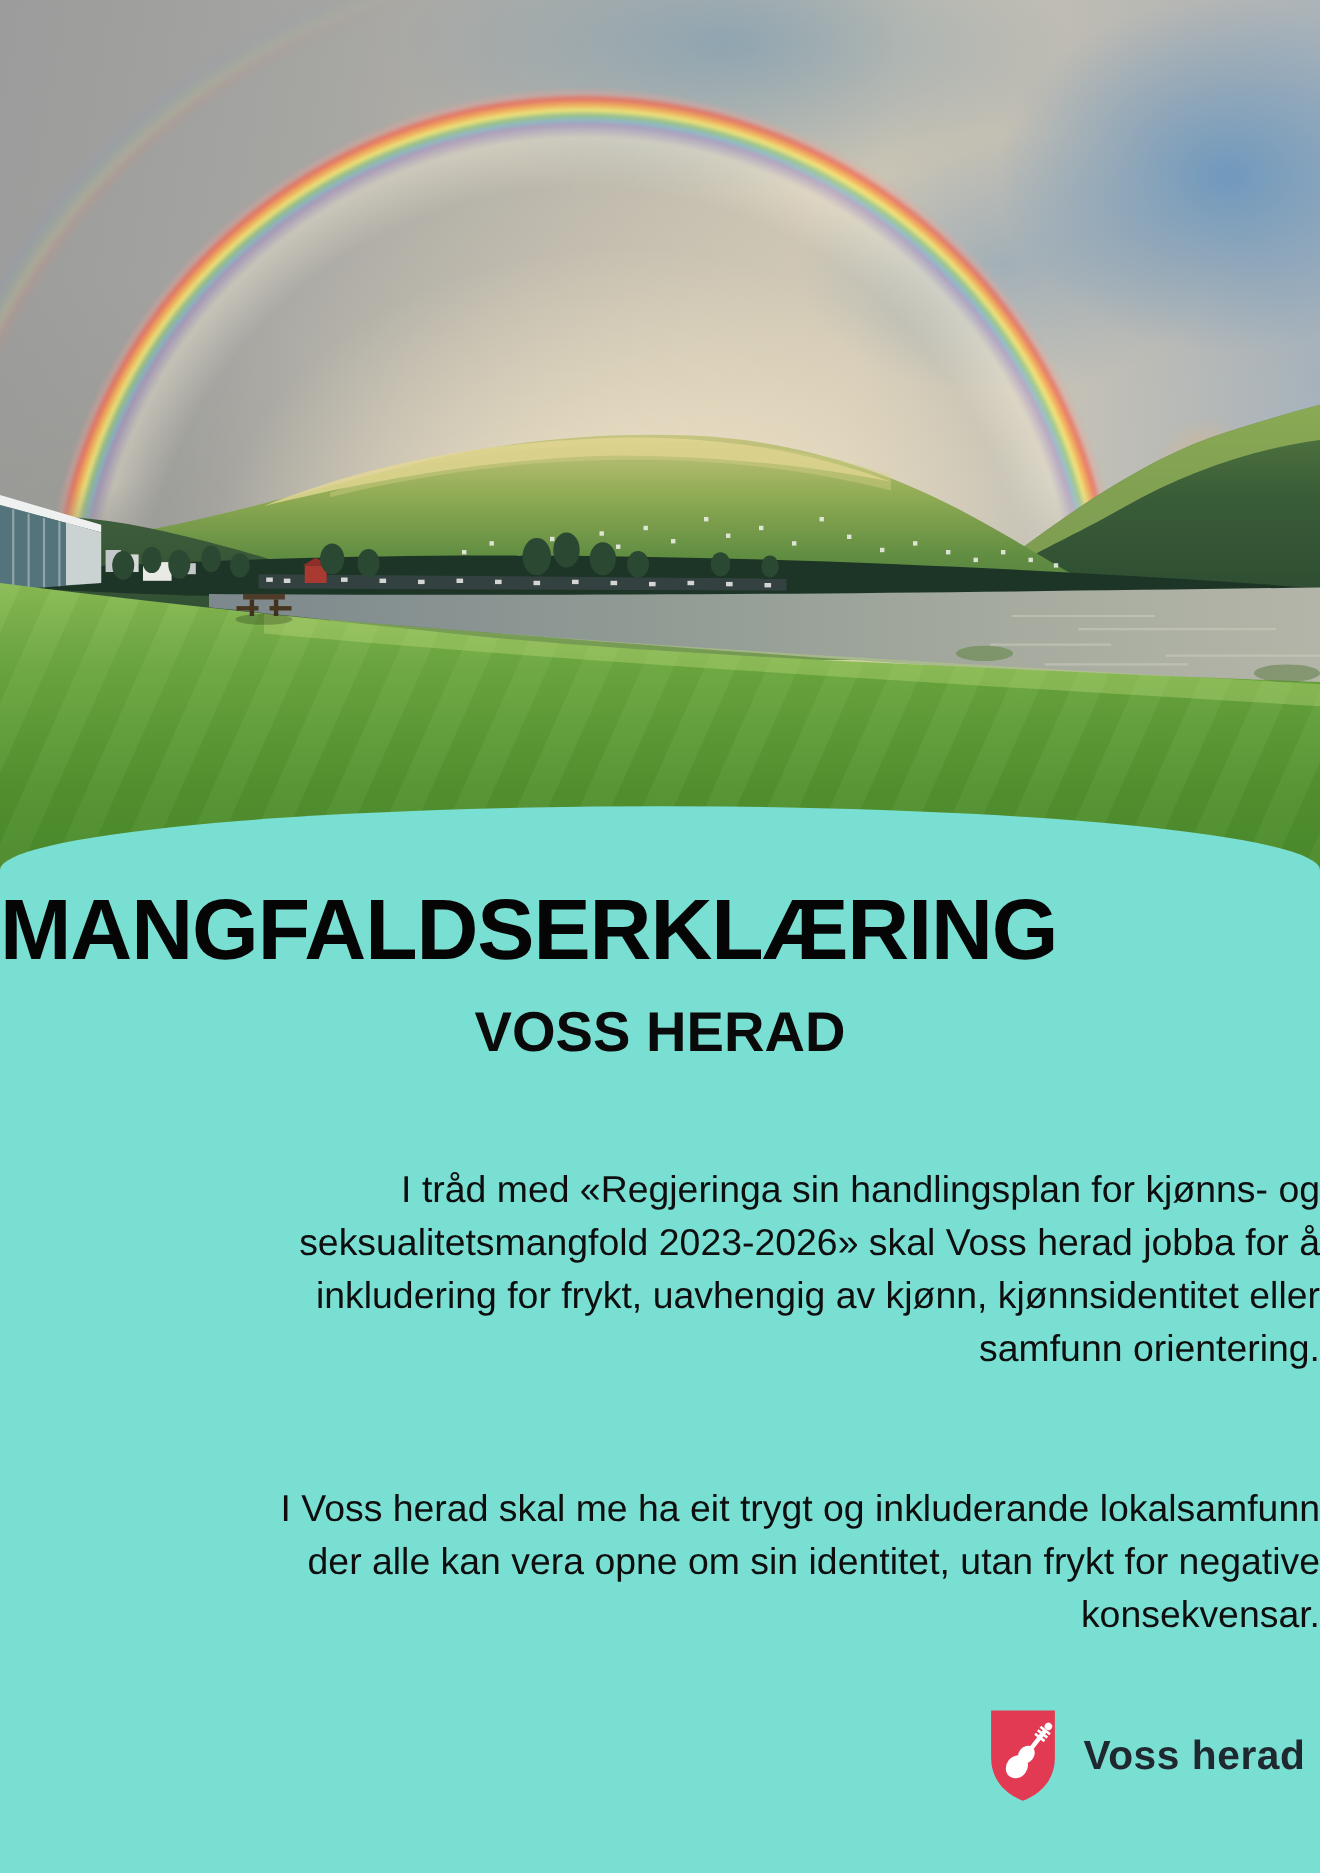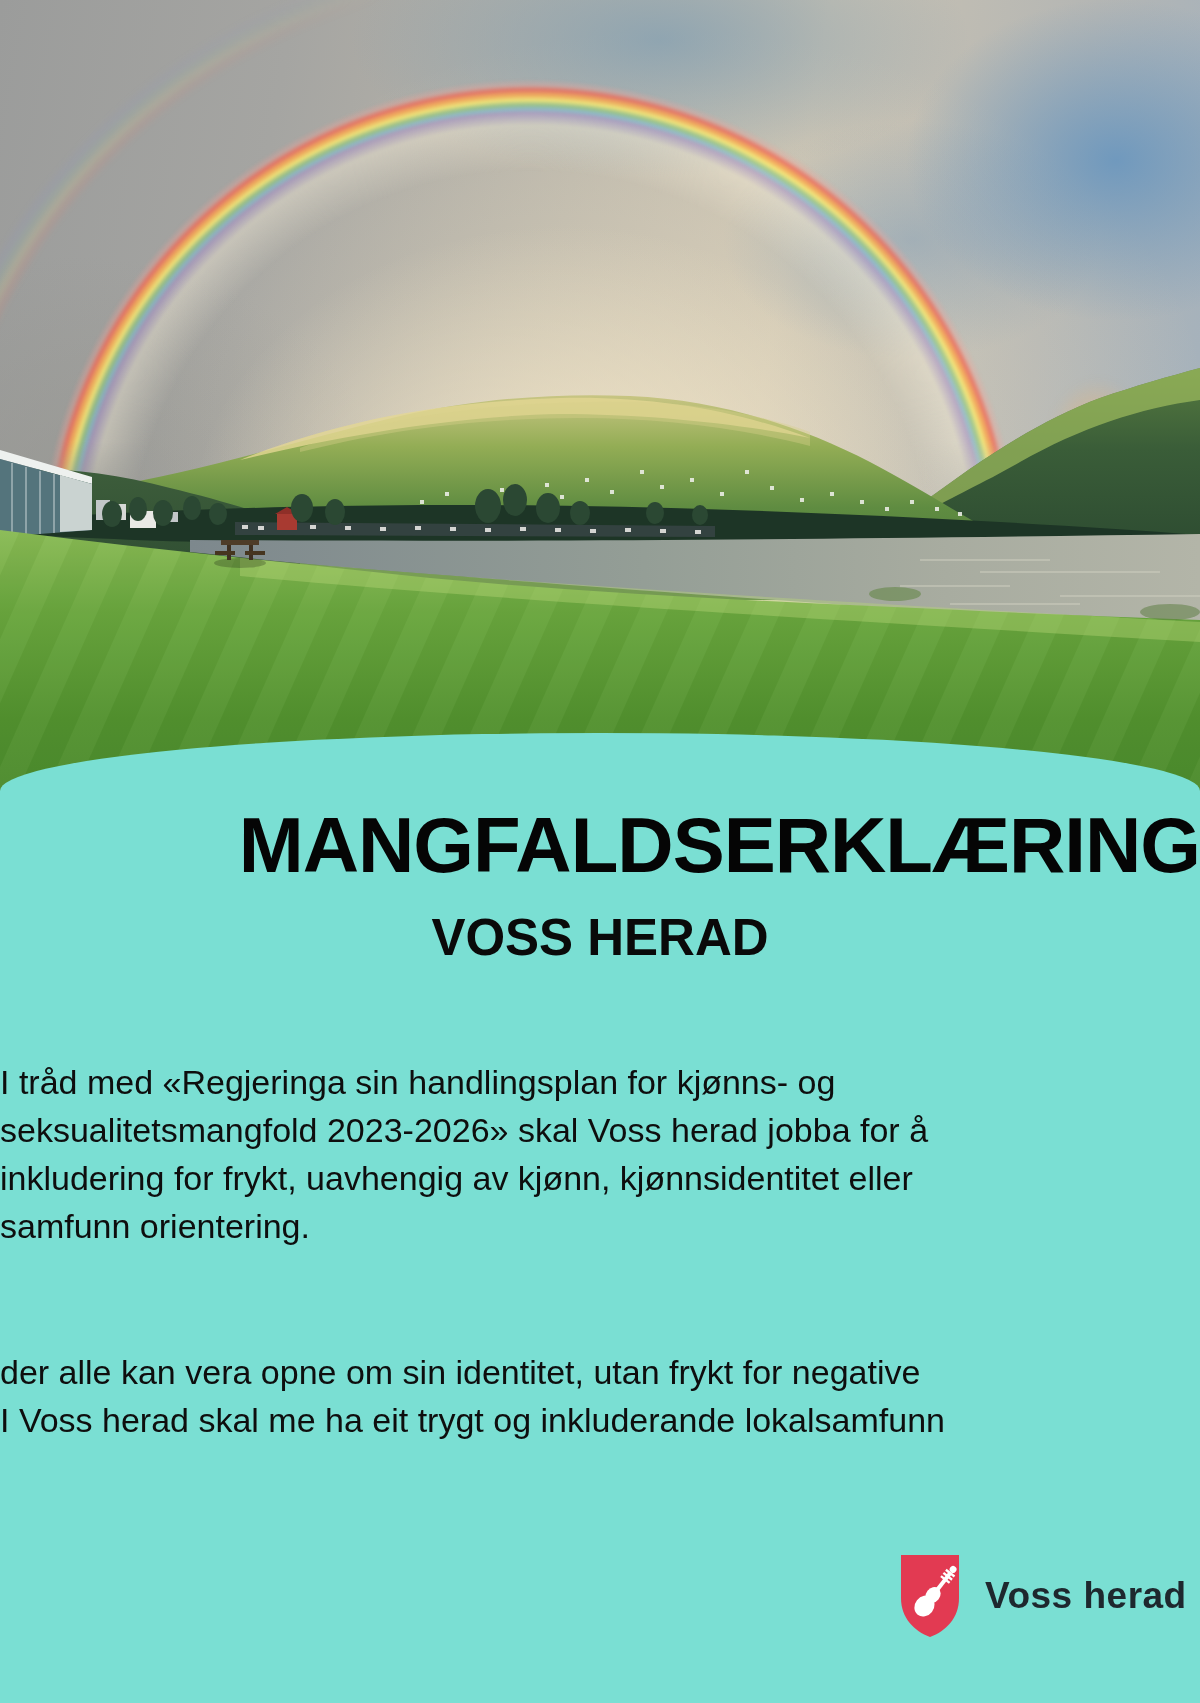--- a/index.html
+++ b/index.html
@@ -56,28 +56,28 @@
     filter:blur(4px);
   }
   .scene{position:absolute;left:0;top:0;}
   
   .panel{
     position:absolute;left:0;top:733px;width:1200px;height:970px;
     background:#7adfd3;
     border-top-left-radius:50% 58px;border-top-right-radius:50% 58px;
   }
   .title{
-    position:absolute;left:0;right:0;top:800px;margin:0;text-align:right;
+    position:absolute;left:0;right:0;top:800px;margin:0;text-align:left;
     font-size:78px;font-weight:700;letter-spacing:-1px;color:#050505;white-space:nowrap;
   }
   .subtitle{
     position:absolute;left:0;right:0;top:908px;margin:0;text-align:center;
     font-size:51px;font-weight:700;color:#0a0a0a;white-space:nowrap;
   }
-  .para{position:absolute;left:0;right:0;text-align:left;color:#0e0e0e;}
+  .para{position:absolute;left:0;right:0;text-align:right;color:#0e0e0e;}
   .para .line{font-size:34px;line-height:48px;white-space:nowrap;}
   .p1{top:1058px;}
   .p2{top:1348px;}
   
   .logo{position:absolute;left:897px;top:1552px;display:flex;align-items:center;gap:22px;}
   .logo-label{font-size:37px;font-weight:600;color:#1e282e;letter-spacing:.5px;white-space:nowrap;}
 </style>
 </head>
 <body>
 
@@ -251,22 +251,23 @@
   <h2 class="subtitle">VOSS HERAD</h2>
 
   <div class="para p1">
     <div class="line">I tråd med «Regjeringa sin handlingsplan for kjønns- og</div>
     <div class="line">seksualitetsmangfold 2023-2026» skal Voss herad jobba for å</div>
     <div class="line">inkludering for frykt, uavhengig av kjønn, kjønnsidentitet eller</div>
     <div class="line">samfunn orientering.</div>
   </div>
 
   <div class="para p2">
+    <div class="line">I Voss herad skal me ha eit trygt og inkluderande lokalsamfunn</div>
     <div class="line">der alle kan vera opne om sin identitet, utan frykt for negative</div>
-    <div class="line">I Voss herad skal me ha eit trygt og inkluderande lokalsamfunn</div>
+    <div class="line">konsekvensar.</div>
   </div>
 
   <div class="logo">
     <svg width="66" height="88" viewBox="0 0 66 88">
       <path d="M4,3 H62 V46 C62,66 49,79 33,85 C17,79 4,66 4,46 Z" fill="#e23a52"></path>
       <g transform="translate(33,47) rotate(38)" fill="#ffffff">
         <ellipse cx="0" cy="9" rx="9.5" ry="11"></ellipse>
         <ellipse cx="0" cy="-5" rx="7" ry="8.5"></ellipse>
         <rect x="-2" y="-33" width="4" height="24"></rect>
         <rect x="-5.5" y="-34" width="11" height="2.4"></rect>

